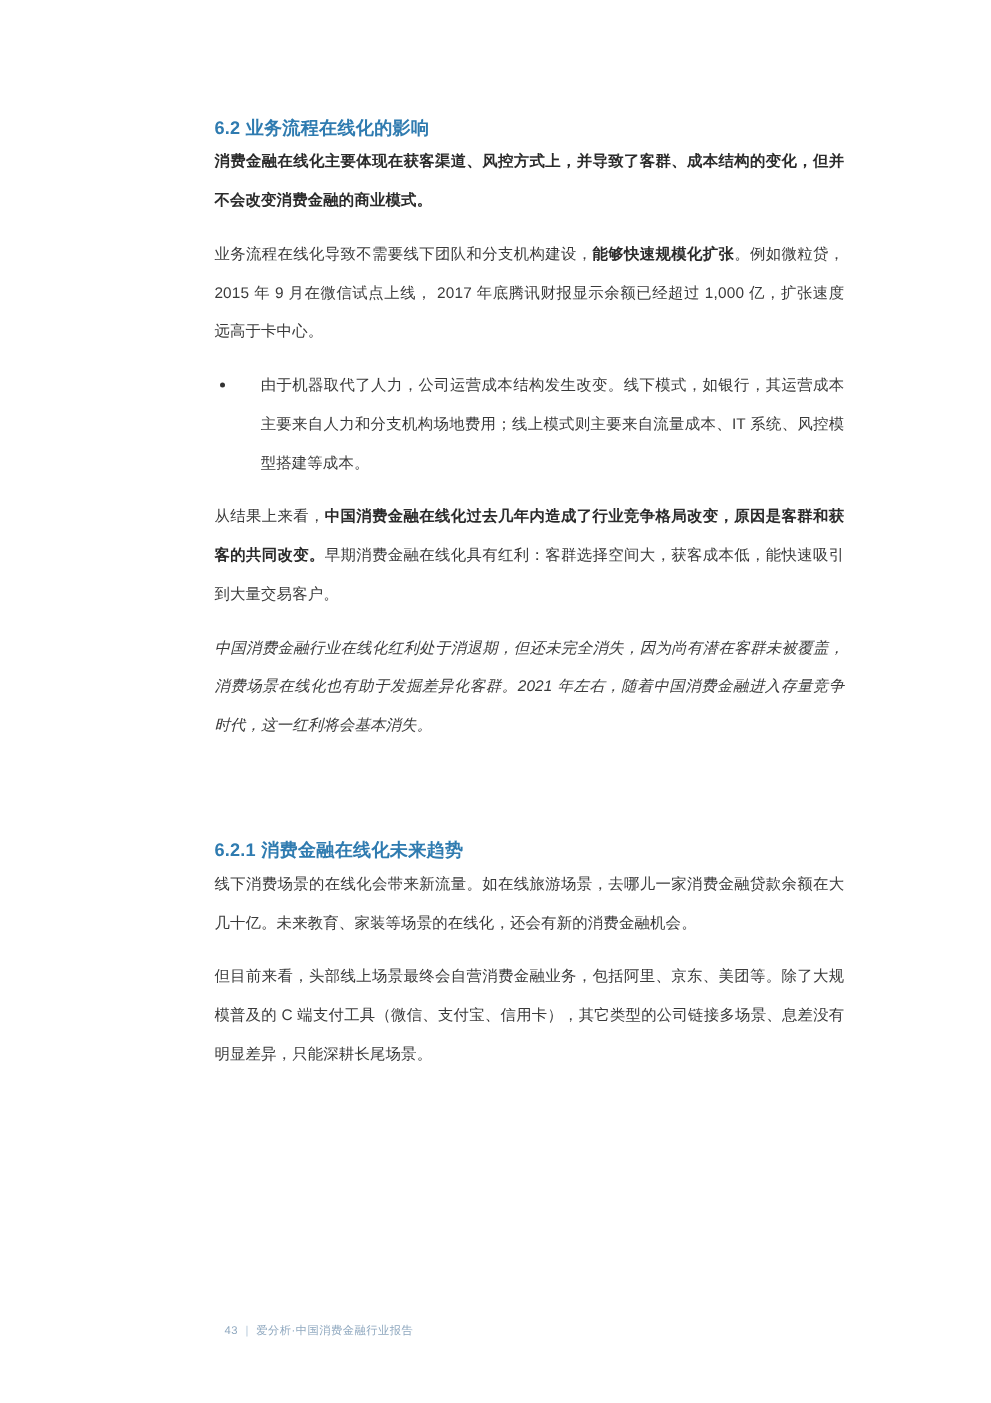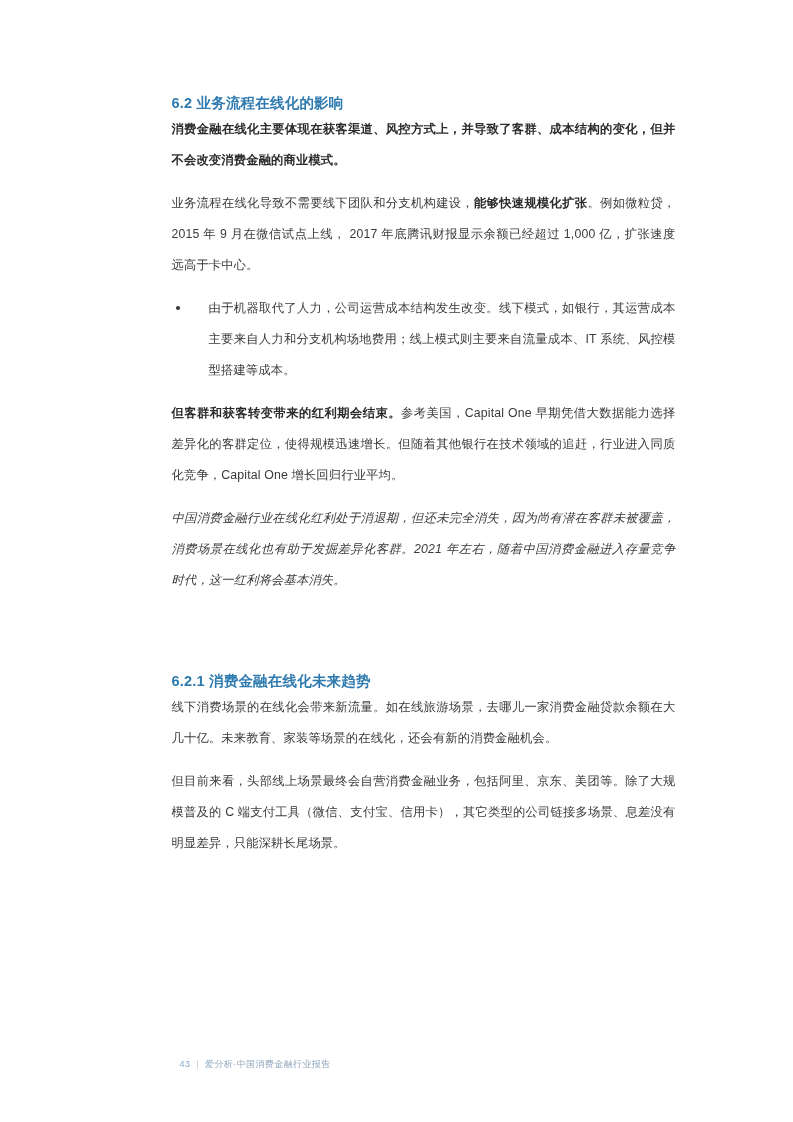--- a/index.html
+++ b/index.html
@@ -122,24 +122,24 @@
       <span>业务流程在线化导致不需要线下团队和分支机构建设，</span><b>能够快速规模化扩张</b><span>。例如微粒贷，2015 年 9 月在微信试点上线， 2017 年底腾讯财报显示余额已经超过 1,000 亿，扩张速度远高于卡中心。</span>
     </p>
 
     <ul class="bullets">
       <li>
         <span class="dot"></span>
         <span>由于机器取代了人力，公司运营成本结构发生改变。线下模式，如银行，其运营成本主要来自人力和分支机构场地费用；线上模式则主要来自流量成本、IT 系统、风控模型搭建等成本。</span>
       </li>
     </ul>
 
+    <p class="para">
+      <span>从结果上来看，</span><b>中国消费金融在线化过去几年内造成了行业竞争格局改变，原因是客群和获客的共同改变。</b><span>早期消费金融在线化具有红利：客群选择空间大，获客成本低，能快速吸引到大量交易客户。</span>
+    </p>
 
-    <p class="para">
-      <b>但客群和获客转变带来的红利期会结束。</b><span>参考美国，Capital One 早期凭借大数据能力选择差异化的客群定位，使得规模迅速增长。但随着其他银行在技术领域的追赶，行业进入同质化竞争，Capital One 增长回归行业平均。</span>
-    </p>
 
     <p class="para gap-before-sub">中国消费金融行业在线化红利处于消退期，但还未完全消失，因为尚有潜在客群未被覆盖，消费场景在线化也有助于发掘差异化客群。2021 年左右，随着中国消费金融进入存量竞争时代，这一红利将会基本消失。</p>
 
     <div class="spacer-sub"></div>
 
     <h2 class="sec-heading h-621">
       <span>6.2.1</span>
       <span>消费金融在线化未来趋势</span>
     </h2>
 

